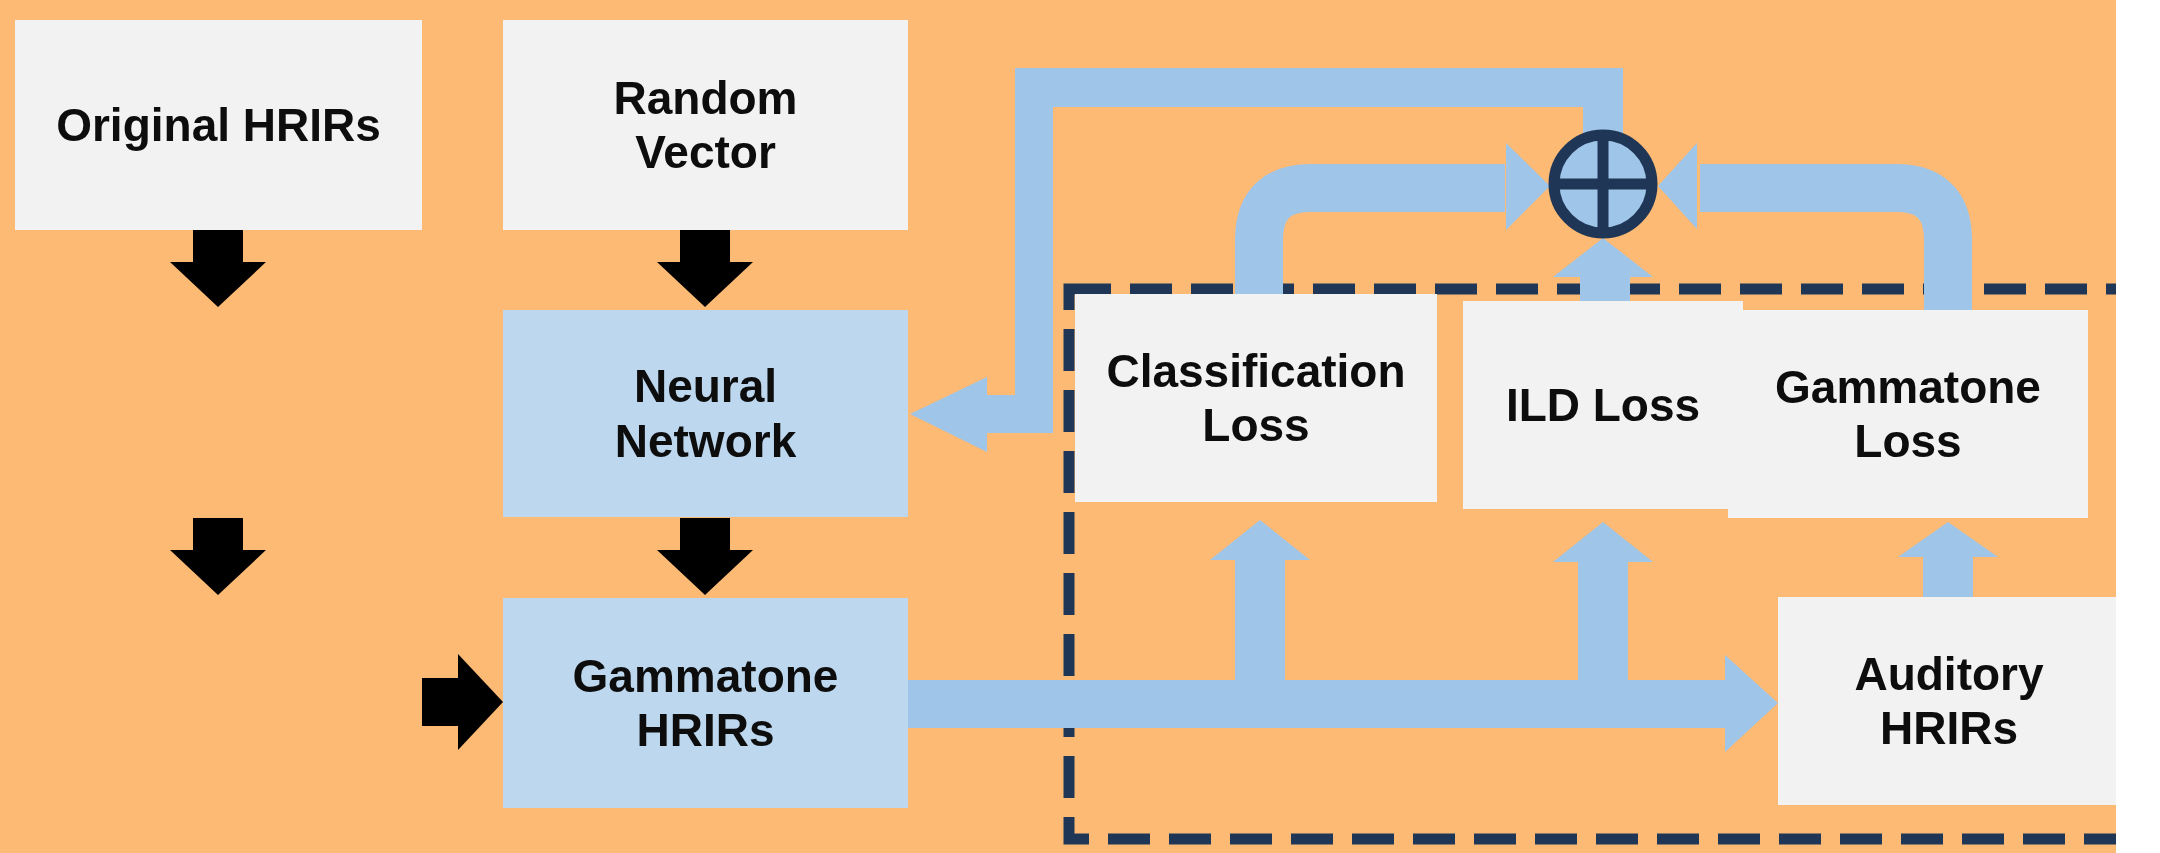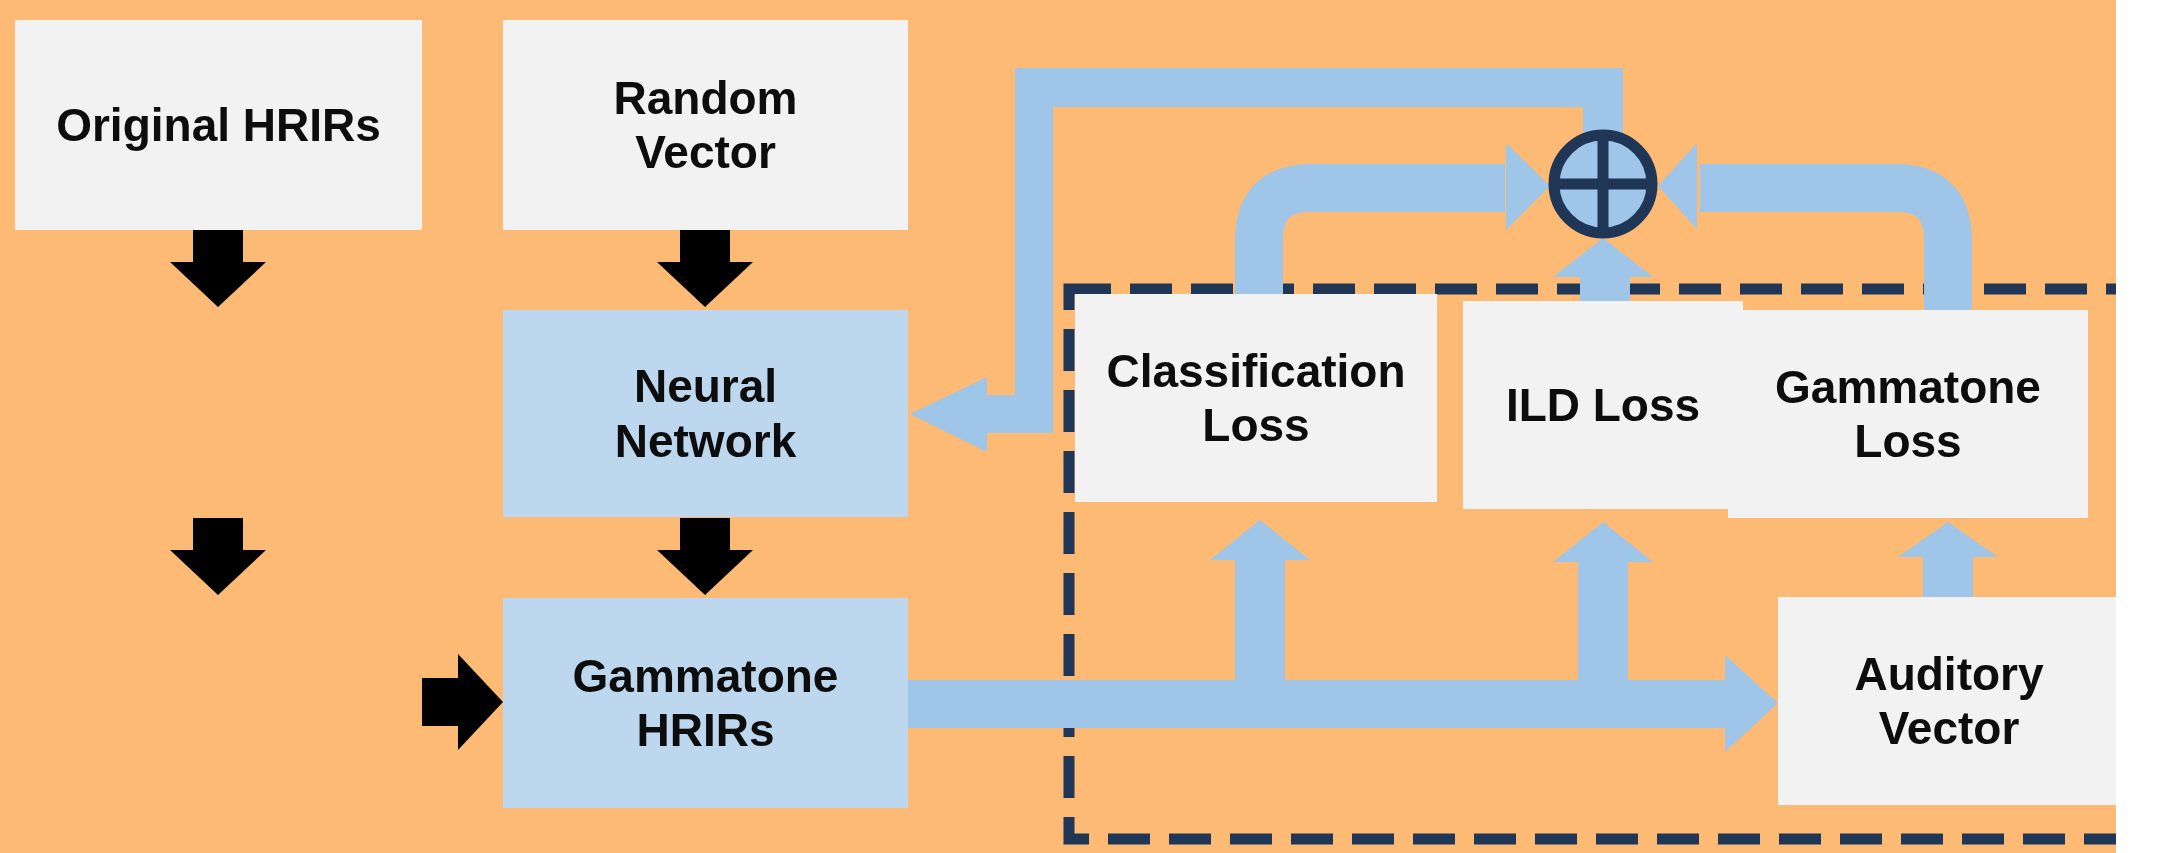--- a/index.html
+++ b/index.html
@@ -90,15 +90,15 @@
 Network</div>
   <div class="box gray b-classification">Classification
 Loss</div>
   <div class="box gray b-ild">ILD Loss</div>
   <div class="box gray b-gammatone">Gammatone
 Loss</div>
 
   <div class="box blue b-normalized">Gammatone
 HRIRs</div>
   <div class="box gray b-auditory">Auditory
-Vector</div>
+HRIRs</div>
 
 </div>
 
 </body></html>

